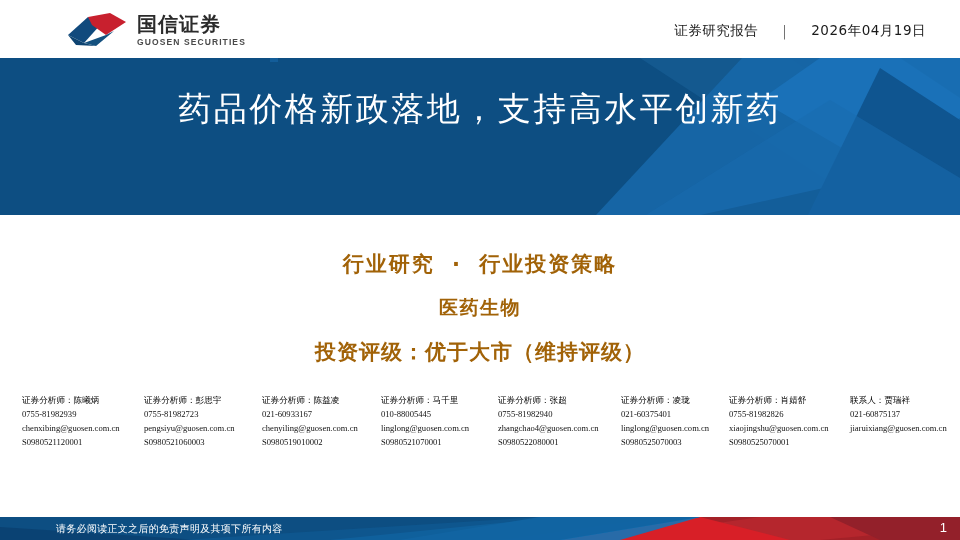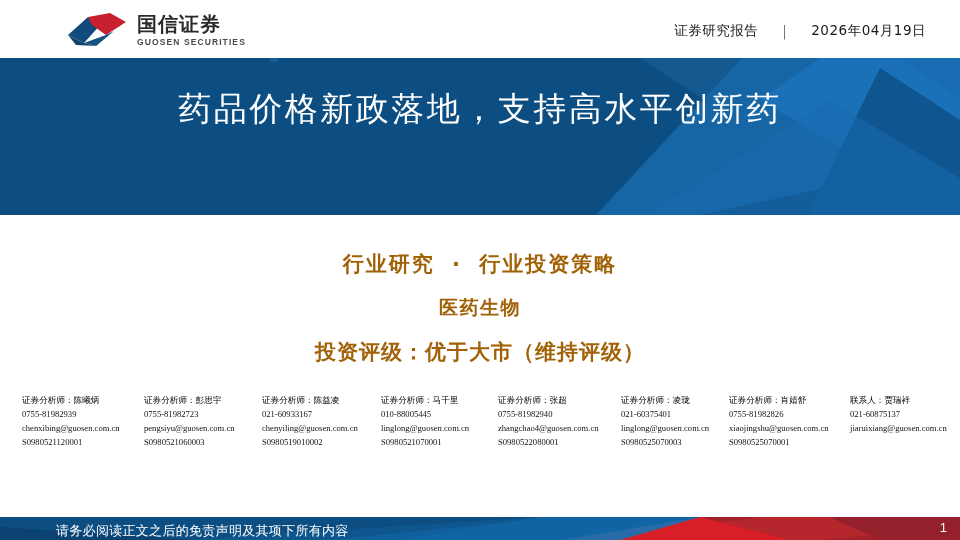--- a/index.html
+++ b/index.html
@@ -151,21 +151,21 @@
     left: 0; top: 517px;
     width: 960px; height: 23px;
     overflow: hidden;
     background: #0d4e82;
   }
   .footer svg { position: absolute; left: 0; top: 0; }
   .footer-text {
     position: absolute;
     left: 56px; top: 5px;
     font-family: "DejaVu Sans", sans-serif;
-    font-size: 13px;
+    font-size: 10px;
     color: #ffffff;
     letter-spacing: 0.3px;
     z-index: 3;
   }
   .footer-page {
     position: absolute;
     right: 13px; top: 3px;
     font-family: "Liberation Sans", sans-serif;
     font-size: 13px;
     color: #ffffff;

